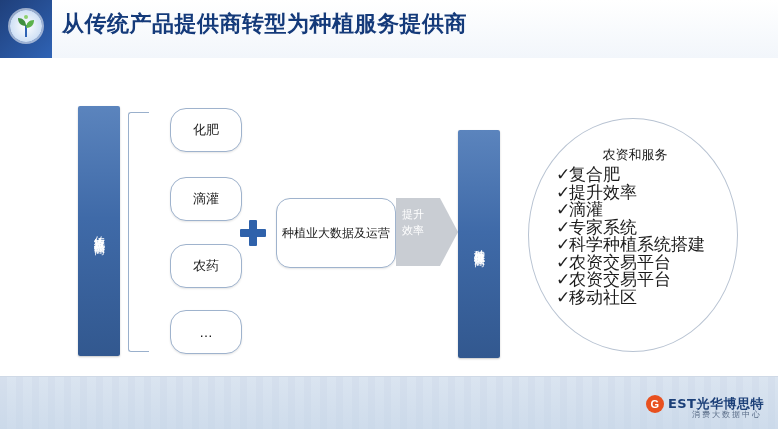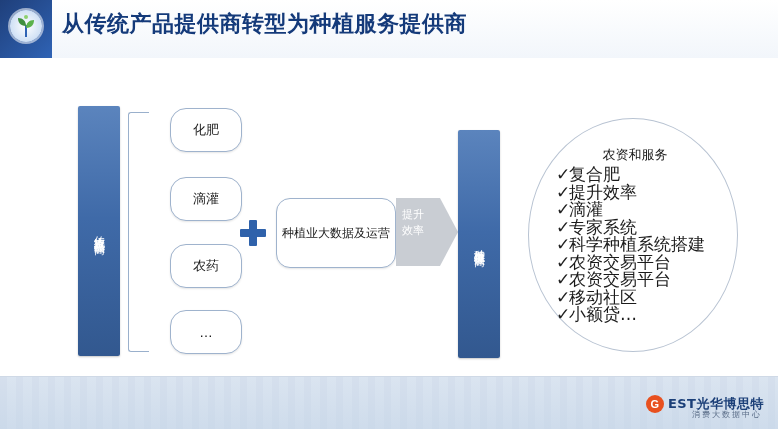--- a/index.html
+++ b/index.html
@@ -245,21 +245,20 @@
     <div id="list-title">农资和服务</div>
     <div id="list">
       <div class="li"><span class="chk">✓</span><span>复合肥</span></div>
       <div class="li"><span class="chk">✓</span><span>提升效率</span></div>
       <div class="li"><span class="chk">✓</span><span>滴灌</span></div>
       <div class="li"><span class="chk">✓</span><span>专家系统</span></div>
       <div class="li"><span class="chk">✓</span><span>科学种植系统搭建</span></div>
       <div class="li"><span class="chk">✓</span><span>农资交易平台</span></div>
       <div class="li"><span class="chk">✓</span><span>农资交易平台</span></div>
       <div class="li"><span class="chk">✓</span><span>移动社区</span></div>
-      <div class="li"><span class="chk">✓</span><span>小额贷…</span></div>
     </div>
   </div>
 
   <div id="footer">
     <div id="footer-photo"></div>
     <div id="page-number">177</div>
     <div id="brand">
       <div class="gmark">G</div>
       <div class="btxt">EST光华博思特</div>
       <div class="bsub">消费大数据中心</div>

